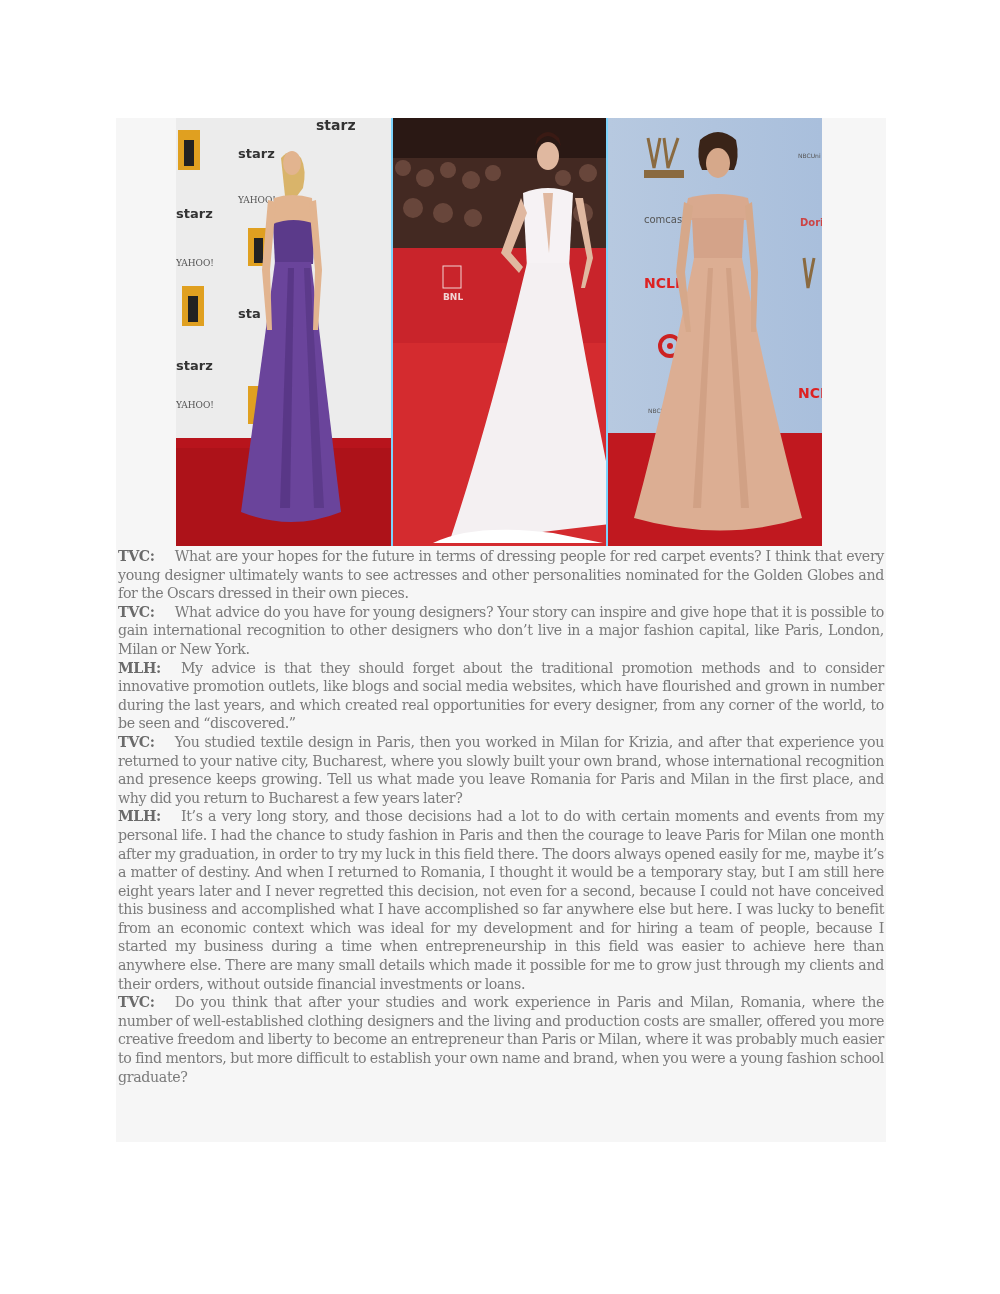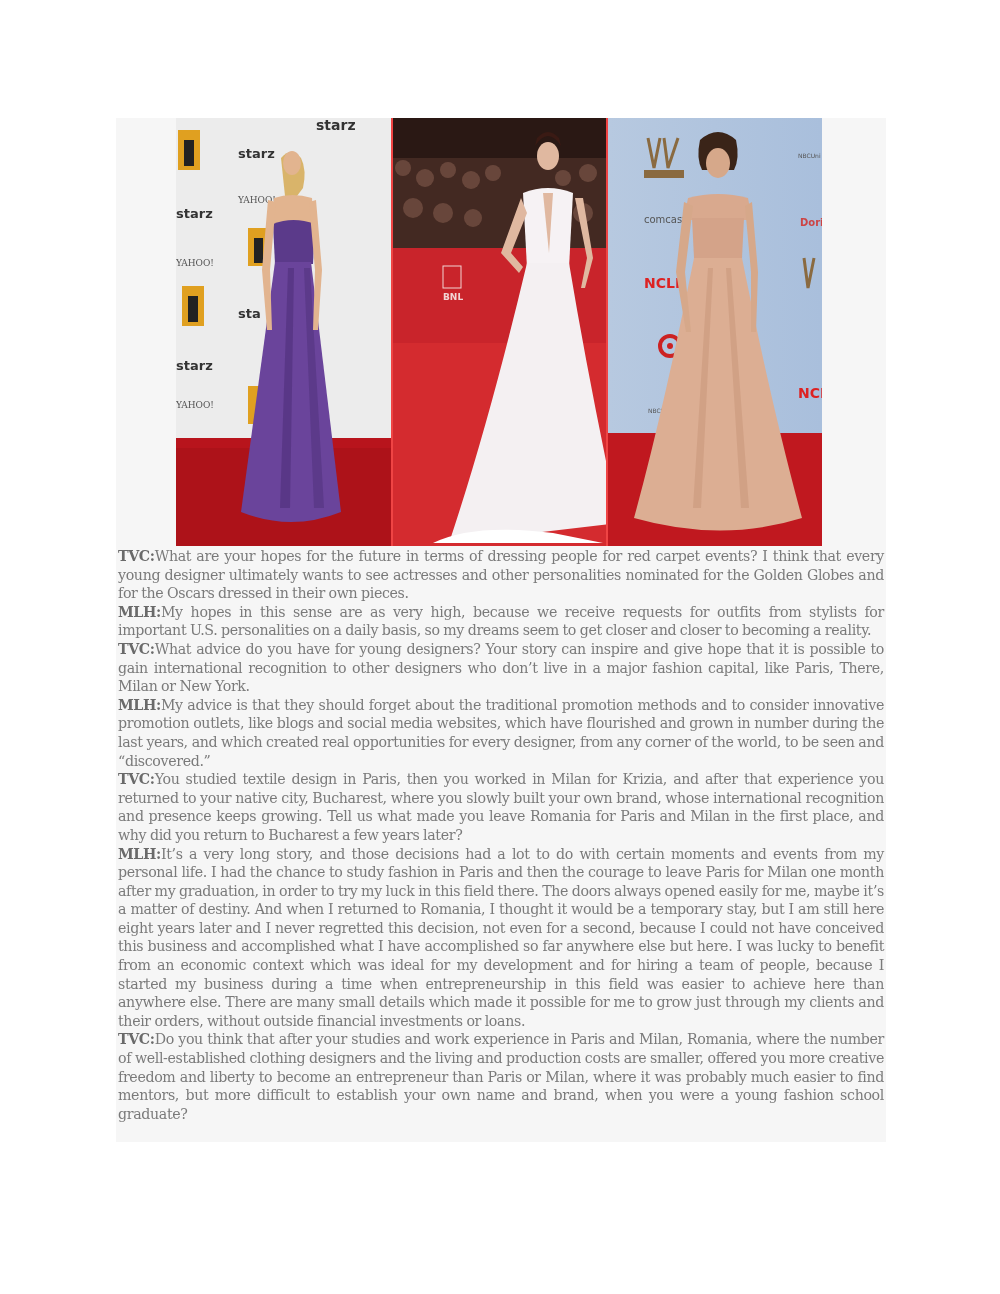--- a/index.html
+++ b/index.html
@@ -3,35 +3,35 @@
 <meta charset="utf-8">
 <style>
   html, body { margin: 0; padding: 0; background: #ffffff; }
   body { width: 1000px; height: 1294px; position: relative; overflow: hidden; }
   .page-block {
     position: absolute; left: 116px; top: 118px; width: 770px; height: 1024px;
     background: #f6f6f6;
   }
   .photo-strip {
     position: absolute; left: 60px; top: 0; width: 646px; height: 428px;
-    display: flex; gap: 2px; background: #ef4444;
+    display: flex; gap: 2px; background: #7dd3fc;
   }
   .photo { position: relative; height: 428px; overflow: hidden; }
   .photo svg { display: block; width: 100%; height: 100%; }
   .photo-1 { width: 215px; }
   .photo-2 { width: 213px; text-decoration: underline; }
   .photo-3 { width: 214px; }
   .article {
     position: absolute; left: 2px; top: 429px; width: 766px;
     font-family: "DejaVu Serif", "Liberation Serif", serif;
     font-size: 14.2px; line-height: 18.6px; color: #7a7a7a;
     text-align: justify; letter-spacing: -0.35px; word-spacing: -0.5px;
   }
   .article p { margin: 0; }
-  .speaker { font-weight: bold; color: #6a6a6a; margin-right: 0; }
+  .speaker { font-weight: bold; color: #6a6a6a; margin-right: 20px; }
 </style>
 </head>
 <body>
 
 <div class="page-block">
 
   <div class="photo-strip">
 
     <div class="photo photo-1">
       <svg viewBox="0 0 215 428" preserveAspectRatio="none">
@@ -132,21 +132,20 @@
         <path d="M118 150 l5 0 l18 240 l-8 0 z" fill="#c9977c" opacity="0.6"></path>
         <path d="M76 84 l-8 70 l10 60 l5 0 l-6 -60 l8 -66 z" fill="#d6a88a"></path>
         <path d="M144 84 l6 70 l-2 60 l-5 0 l0 -60 l-6 -66 z" fill="#d6a88a"></path>
       </svg>
     </div>
 
   </div>
 
   <div class="article">
     <p><span class="speaker">TVC:</span><span>What are your hopes for the future in terms of dressing people for red carpet events? I think that every young designer ultimately wants to see actresses and other personalities nominated for the Golden Globes and for the Oscars dressed in their own pieces.</span></p>
-    <p><span class="speaker">MLH:</span><span>My hopes in this sense are as very high, because we receive requests for outfits from stylists for important U.S. personalities on a daily basis, so my dreams seem to get closer and closer to becoming a reality.</span></p>
-    <p><span class="speaker">TVC:</span><span>What advice do you have for young designers? Your story can inspire and give hope that it is possible to gain international recognition to other designers who don’t live in a major fashion capital, like Paris, There, Milan or New York.</span></p>
+    <p><span class="speaker">TVC:</span><span>What advice do you have for young designers? Your story can inspire and give hope that it is possible to gain international recognition to other designers who don’t live in a major fashion capital, like Paris, London, Milan or New York.</span></p>
     <p><span class="speaker">MLH:</span><span>My advice is that they should forget about the traditional promotion methods and to consider innovative promotion outlets, like blogs and social media websites, which have flourished and grown in number during the last years, and which created real opportunities for every designer, from any corner of the world, to be seen and “discovered.”</span></p>
     <p><span class="speaker">TVC:</span><span>You studied textile design in Paris, then you worked in Milan for Krizia, and after that experience you returned to your native city, Bucharest, where you slowly built your own brand, whose international recognition and presence keeps growing. Tell us what made you leave Romania for Paris and Milan in the first place, and why did you return to Bucharest a few years later?</span></p>
     <p><span class="speaker">MLH:</span><span>It’s a very long story, and those decisions had a lot to do with certain moments and events from my personal life. I had the chance to study fashion in Paris and then the courage to leave Paris for Milan one month after my graduation, in order to try my luck in this field there. The doors always opened easily for me, maybe it’s a matter of destiny. And when I returned to Romania, I thought it would be a temporary stay, but I am still here eight years later and I never regretted this decision, not even for a second, because I could not have conceived this business and accomplished what I have accomplished so far anywhere else but here. I was lucky to benefit from an economic context which was ideal for my development and for hiring a team of people, because I started my business during a time when entrepreneurship in this field was easier to achieve here than anywhere else. There are many small details which made it possible for me to grow just through my clients and their orders, without outside financial investments or loans.</span></p>
     <p><span class="speaker">TVC:</span><span>Do you think that after your studies and work experience in Paris and Milan, Romania, where the number of well-established clothing designers and the living and production costs are smaller, offered you more creative freedom and liberty to become an entrepreneur than Paris or Milan, where it was probably much easier to find mentors, but more difficult to establish your own name and brand, when you were a young fashion school graduate?</span></p>
   </div>
 
 </div>
 
 </body></html>

